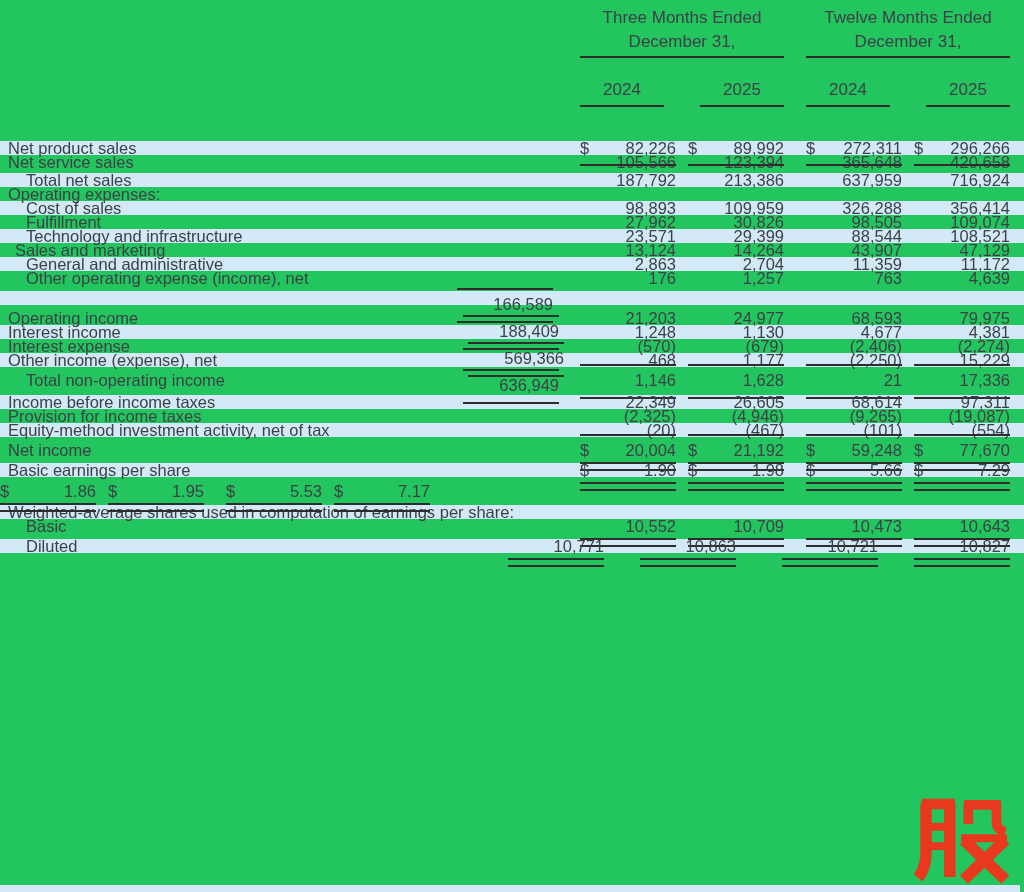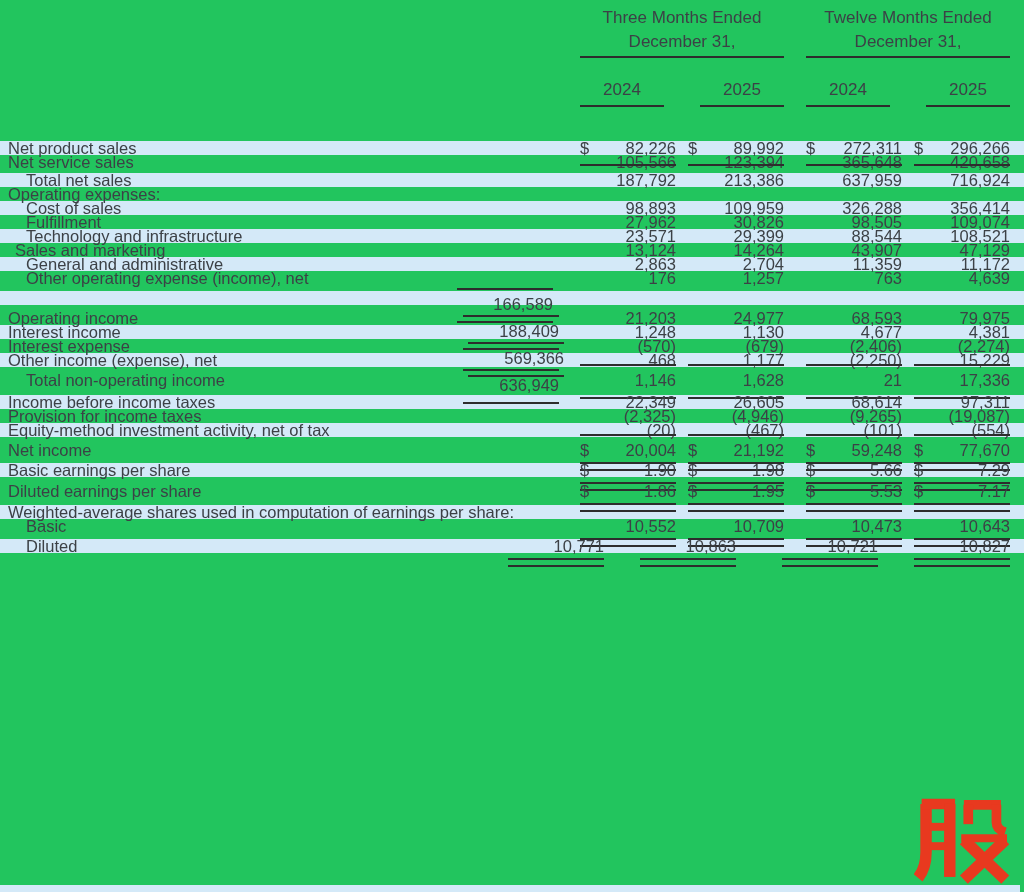--- a/index.html
+++ b/index.html
@@ -492,21 +492,20 @@
           <span class="cur">$</span>
           <span class="num">5.66</span>
         </div>
     <div class="v c4 bd">
           <span class="cur">$</span>
           <span class="num">7.29</span>
         </div>
   </div>
 
   <div class="row" style="margin-top: 7px;">
-    <div class="label">Diluted earnings per share</div>
     <div class="v c1 bd">
           <span class="cur">$</span>
           <span class="num">1.86</span>
         </div>
     <div class="v c2 bd">
           <span class="cur">$</span>
           <span class="num">1.95</span>
         </div>
     <div class="v c3 bd">
           <span class="cur">$</span>

